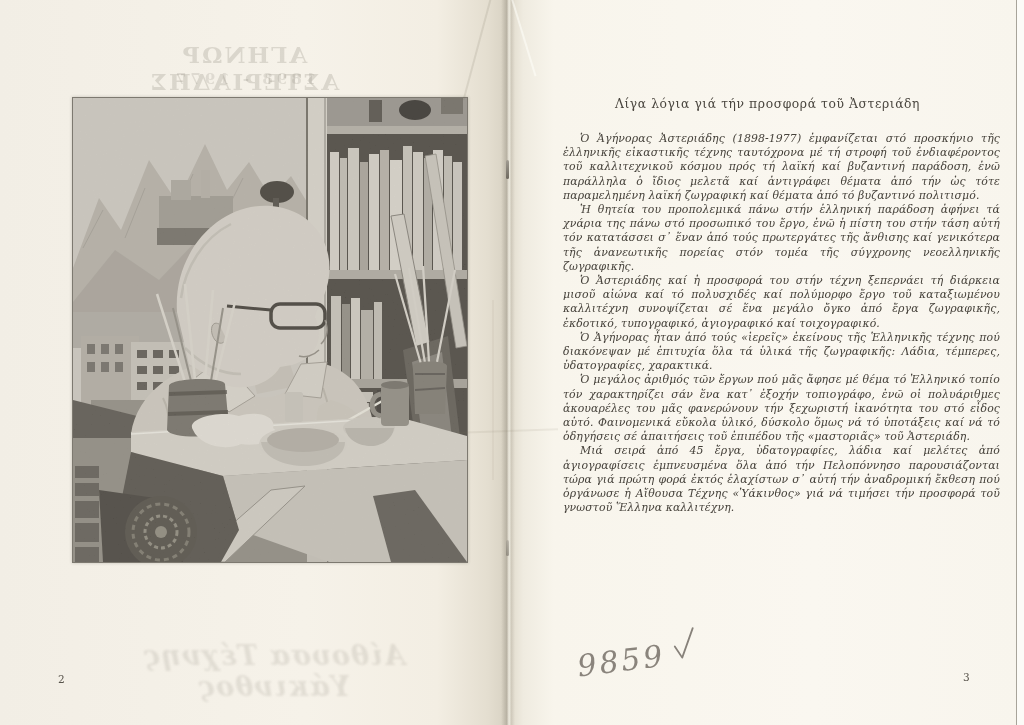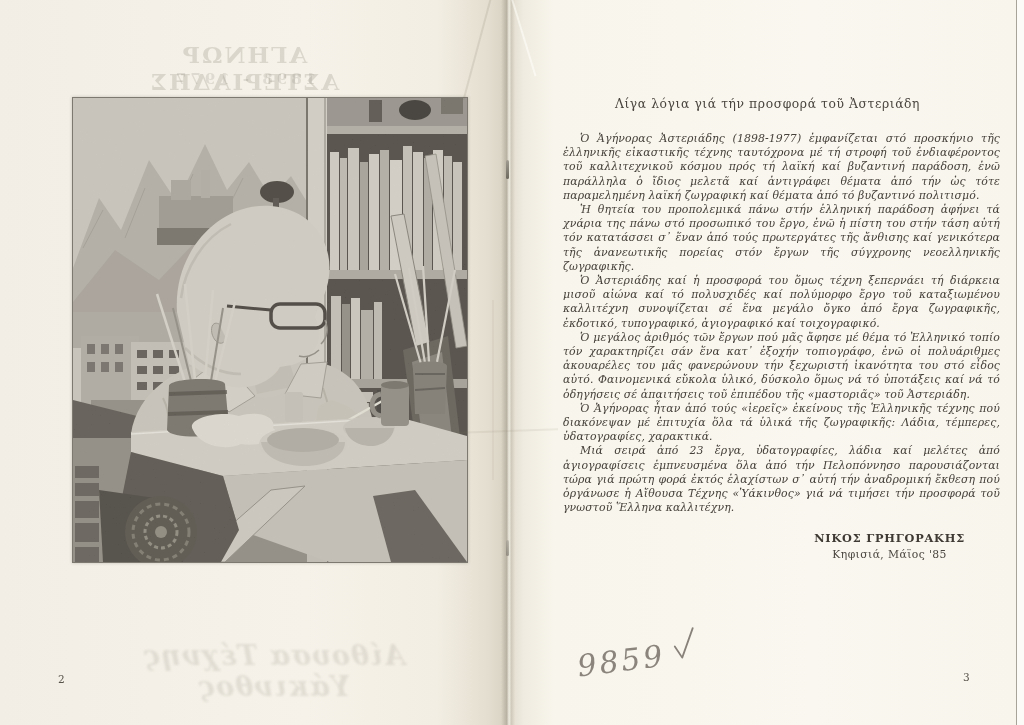--- a/index.html
+++ b/index.html
@@ -237,31 +237,27 @@
 
     <div class="ghost ghost-footer">Αίθουσα Τέχνης Υάκινθος</div>
     <div class="pagenum pagenum-left">2</div>
   </div>
 
   <div class="page page-right">
     <div class="title">Λίγα λόγια γιά τήν προσφορά τοῦ Ἀστεριάδη</div>
 
     <div class="body">
       <p>Ὁ Ἀγήνορας Ἀστεριάδης (1898-1977) ἐμφανίζεται στό προσκήνιο τῆς ἑλληνικῆς εἰκαστικῆς τέχνης ταυτόχρονα μέ τή στροφή τοῦ ἐνδιαφέροντος τοῦ καλλιτεχνικοῦ κόσμου πρός τή λαϊκή καί βυζαντινή παράδοση, ἐνῶ παράλληλα ὁ ἴδιος μελετᾶ καί ἀντιγράφει θέματα ἀπό τήν ὡς τότε παραμελημένη λαϊκή ζωγραφική καί θέματα ἀπό τό βυζαντινό πολιτισμό.</p>
-      <p>Ἡ θητεία του προπολεμικά πάνω στήν ἑλληνική παράδοση ἀφήνει τά χνάρια της πάνω στό προσωπικό του ἔργο, ἐνῶ ἡ πίστη του στήν τάση αὐτή τόν κατατάσσει σ᾽ ἕναν ἀπό τούς πρωτεργάτες τῆς ἄνθισης καί γενικότερα τῆς ἀνανεωτικῆς πορείας στόν ἔργων τῆς σύγχρονης νεοελληνικῆς ζωγραφικῆς.</p>
-      <p>Ὁ Ἀστεριάδης καί ἡ προσφορά του ὅμως τέχνη ξεπερνάει τή διάρκεια μισοῦ αἰώνα καί τό πολυσχιδές καί πολύμορφο ἔργο τοῦ καταξιωμένου καλλιτέχνη συνοψίζεται σέ ἕνα μεγάλο ὄγκο ἀπό ἔργα ζωγραφικῆς, ἐκδοτικό, τυπογραφικό, ἁγιογραφικό καί τοιχογραφικό.</p>
+      <p>Ἡ θητεία του προπολεμικά πάνω στήν ἑλληνική παράδοση ἀφήνει τά χνάρια της πάνω στό προσωπικό του ἔργο, ἐνῶ ἡ πίστη του στήν τάση αὐτή τόν κατατάσσει σ᾽ ἕναν ἀπό τούς πρωτεργάτες τῆς ἄνθισης καί γενικότερα τῆς ἀνανεωτικῆς πορείας στόν τομέα τῆς σύγχρονης νεοελληνικῆς ζωγραφικῆς.</p>
+      <p>Ὁ Ἀστεριάδης καί ἡ προσφορά του στήν τέχνη ξεπερνάει τή διάρκεια μισοῦ αἰώνα καί τό πολυσχιδές καί πολύμορφο ἔργο τοῦ καταξιωμένου καλλιτέχνη συνοψίζεται σέ ἕνα μεγάλο ὄγκο ἀπό ἔργα ζωγραφικῆς, ἐκδοτικό, τυπογραφικό, ἁγιογραφικό καί τοιχογραφικό.</p>
+      <p>Ὁ Ἀγήνορας ἦταν ἀπό τούς «ἱερεῖς» ἐκείνους τῆς Ἑλληνικῆς τέχνης πού διακόνεψαν μέ ἐπιτυχία ὅλα τά ὑλικά τῆς ζωγραφικῆς: Λάδια, τέμπερες, ὑδατογραφίες, χαρακτικά.</p>
       <p>Ὁ μεγάλος ἀριθμός τῶν ἔργων πού μᾶς ἄφησε μέ θέμα τό Ἑλληνικό τοπίο τόν χαρακτηρίζει σάν ἕνα κατ᾽ ἐξοχήν τοπιογράφο, ἐνῶ οἱ πολυάριθμες ἀκουαρέλες του μᾶς φανερώνουν τήν ξεχωριστή ἱκανότητα του στό εἶδος αὐτό. Φαινομενικά εὔκολα ὑλικό, δύσκολο ὅμως νά τό ὑποτάξεις καί νά τό ὁδηγήσεις σέ ἀπαιτήσεις τοῦ ἐπιπέδου τῆς «μαστοριᾶς» τοῦ Ἀστεριάδη.</p>
-      <p>Ὁ Ἀγήνορας ἦταν ἀπό τούς «ἱερεῖς» ἐκείνους τῆς Ἑλληνικῆς τέχνης πού διακόνεψαν μέ ἐπιτυχία ὅλα τά ὑλικά τῆς ζωγραφικῆς: Λάδια, τέμπερες, ὑδατογραφίες, χαρακτικά.</p>
-      <p>Μιά σειρά ἀπό 23 ἔργα, ὑδατογραφίες, λάδια καί μελέτες ἀπό ἁγιογραφίσεις ἐμπνευσμένα ὅλα ἀπό τήν Πελοπόννησο παρουσιάζονται τώρα γιά πρώτη φορά ἐκτός ἐλαχίστων σ᾽ αὐτή τήν ἀναδρομική ἔκθεση πού ὀργάνωσε ἡ Αἴθουσα Τέχνης «Ὑάκινθος» γιά νά τιμήσει τήν προσφορά τοῦ γνωστοῦ Ἕλληνα καλλιτέχνη.</p>
+      <p>Μιά σειρά ἀπό 45 ἔργα, ὑδατογραφίες, λάδια καί μελέτες ἀπό ἁγιογραφίσεις ἐμπνευσμένα ὅλα ἀπό τήν Πελοπόννησο παρουσιάζονται τώρα γιά πρώτη φορά ἐκτός ἐλαχίστων σ᾽ αὐτή τήν ἀναδρομική ἔκθεση πού ὀργάνωσε ἡ Αἴθουσα Τέχνης «Ὑάκινθος» γιά νά τιμήσει τήν προσφορά τοῦ γνωστοῦ Ἕλληνα καλλιτέχνη.</p>
     </div>
 
-    <div class="signature">
-      <div class="sig-name">ΝΙΚΟΣ ΓΡΗΓΟΡΑΚΗΣ</div>
-      <div class="sig-date">Κηφισιά, Μάϊος '85</div>
-    </div>
 
     <div class="pagenum pagenum-right">3</div>
   </div>
 
   <div class="fold-shadow"></div>
   <div class="staple s1"></div>
   <div class="staple s2"></div>
   <div class="crease c1"></div>
   <div class="crease c2"></div>
   <div class="crease c3"></div>

